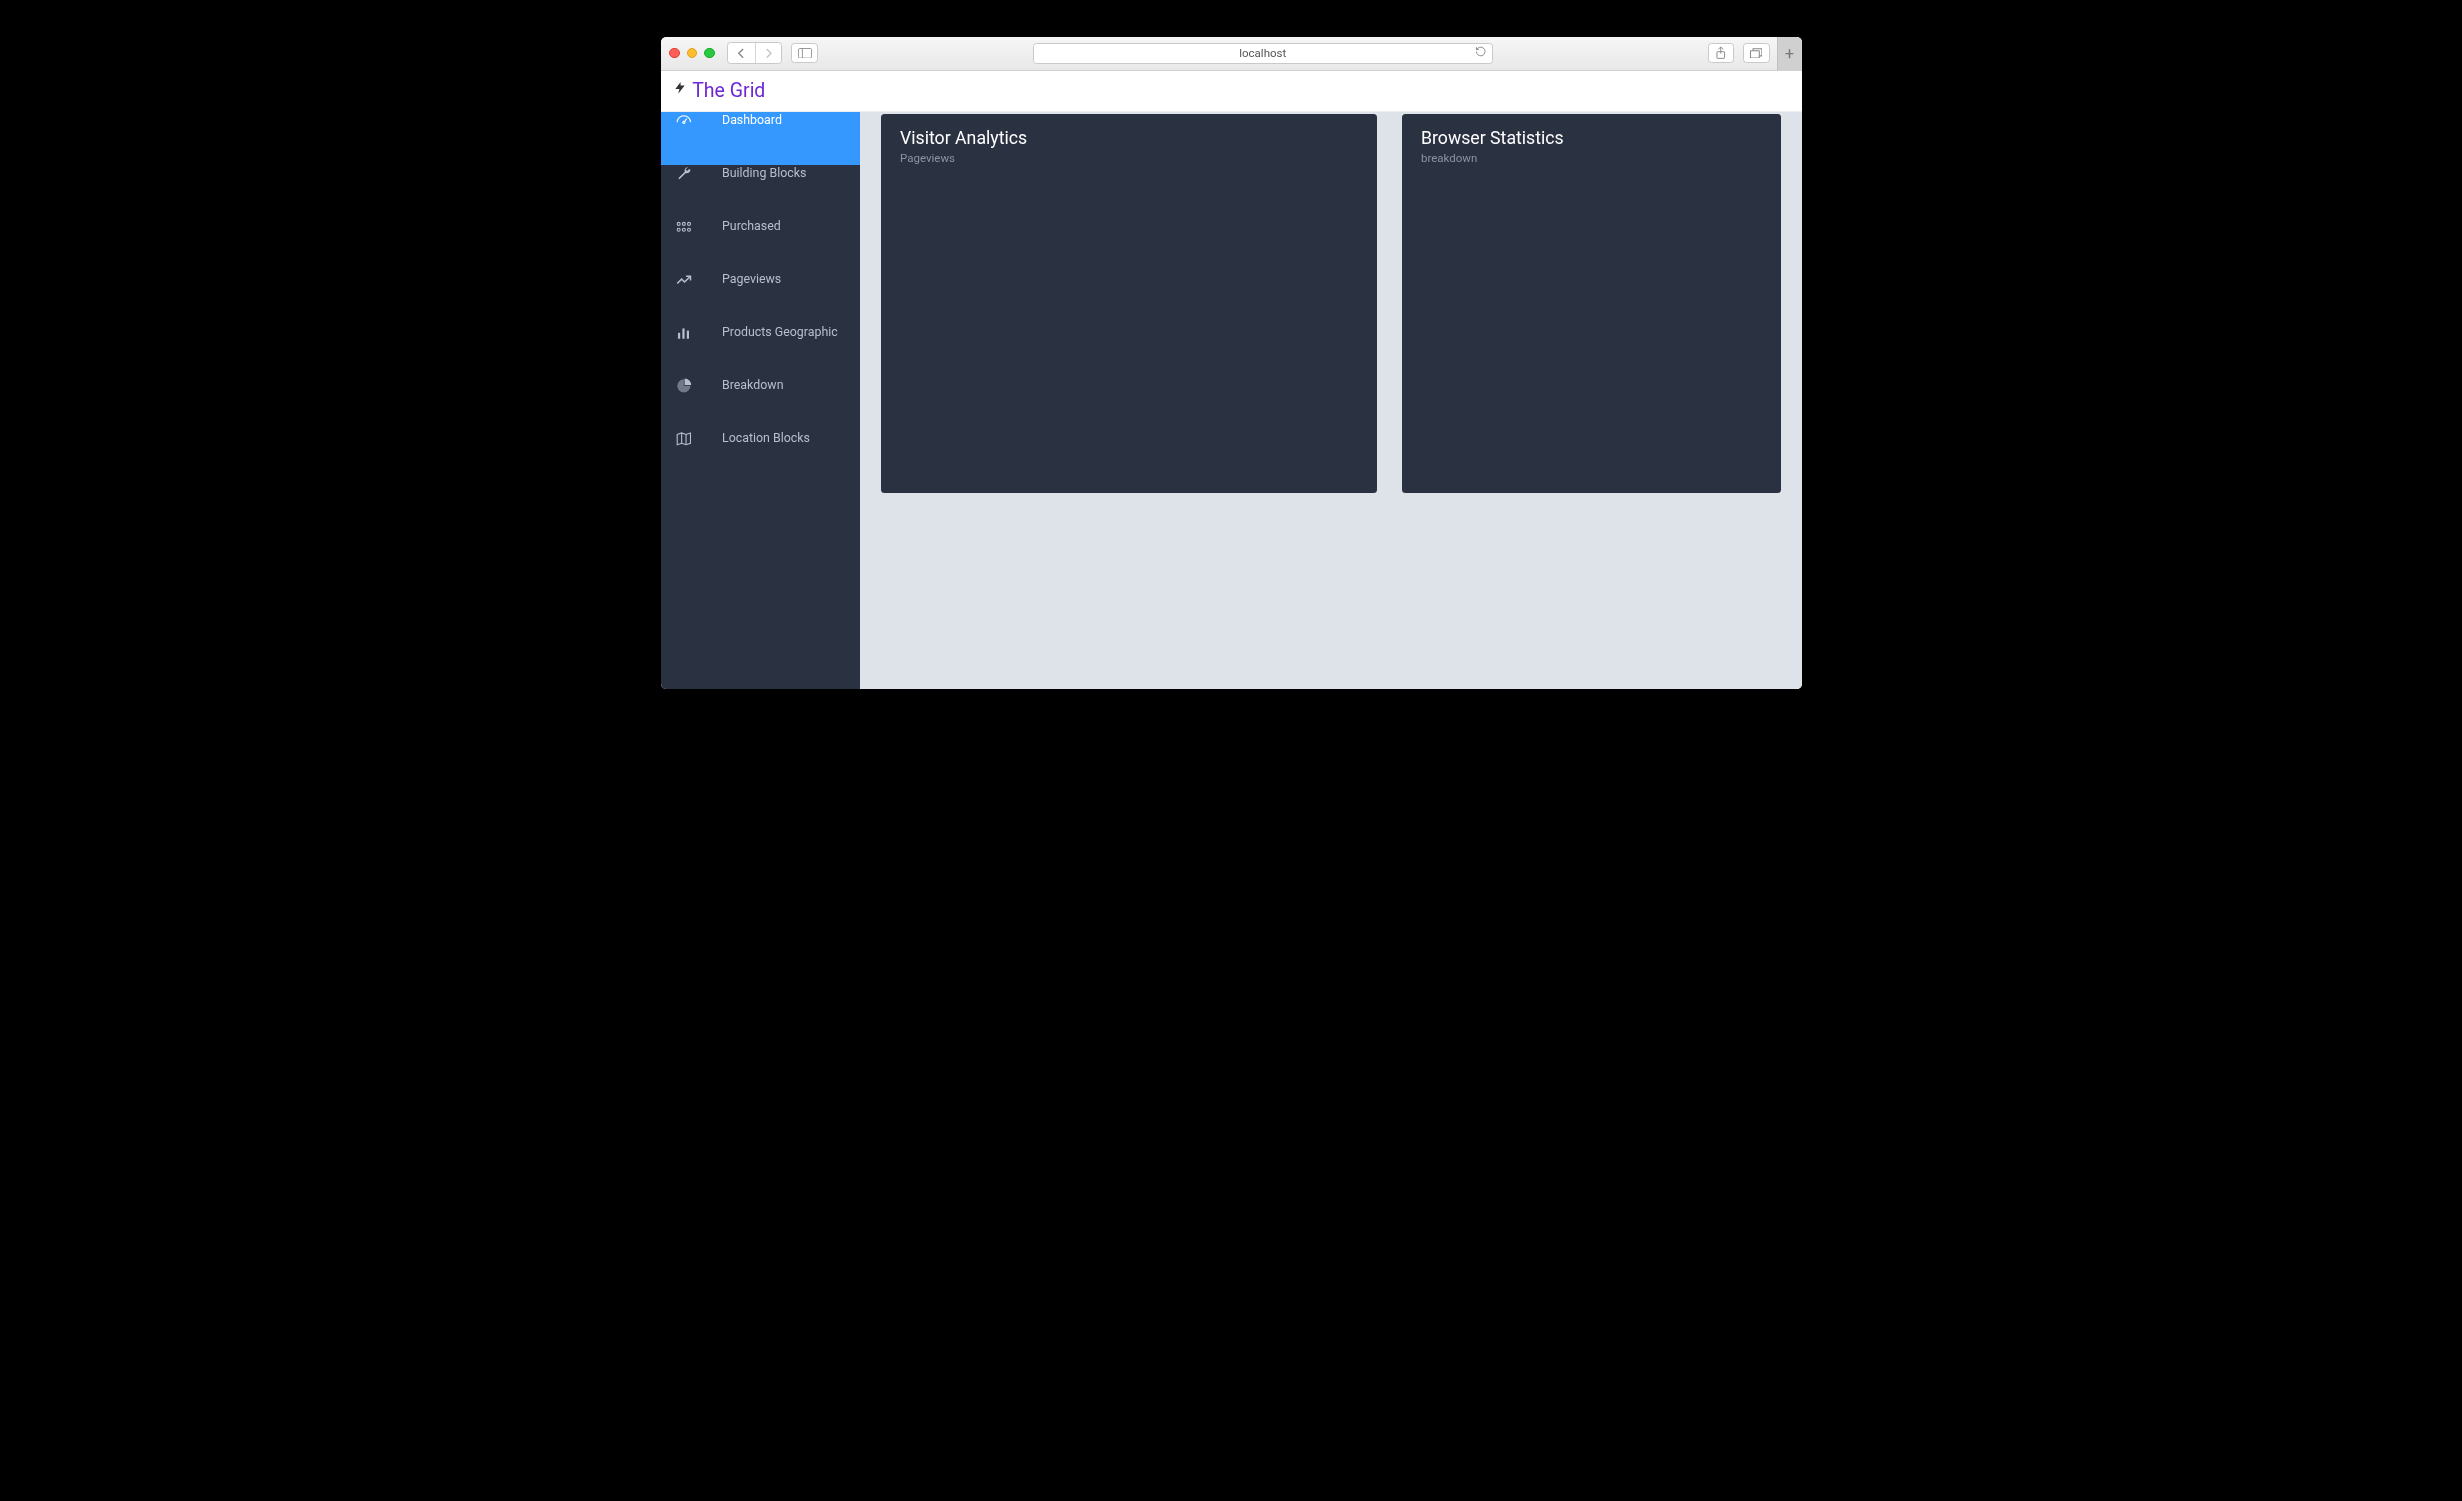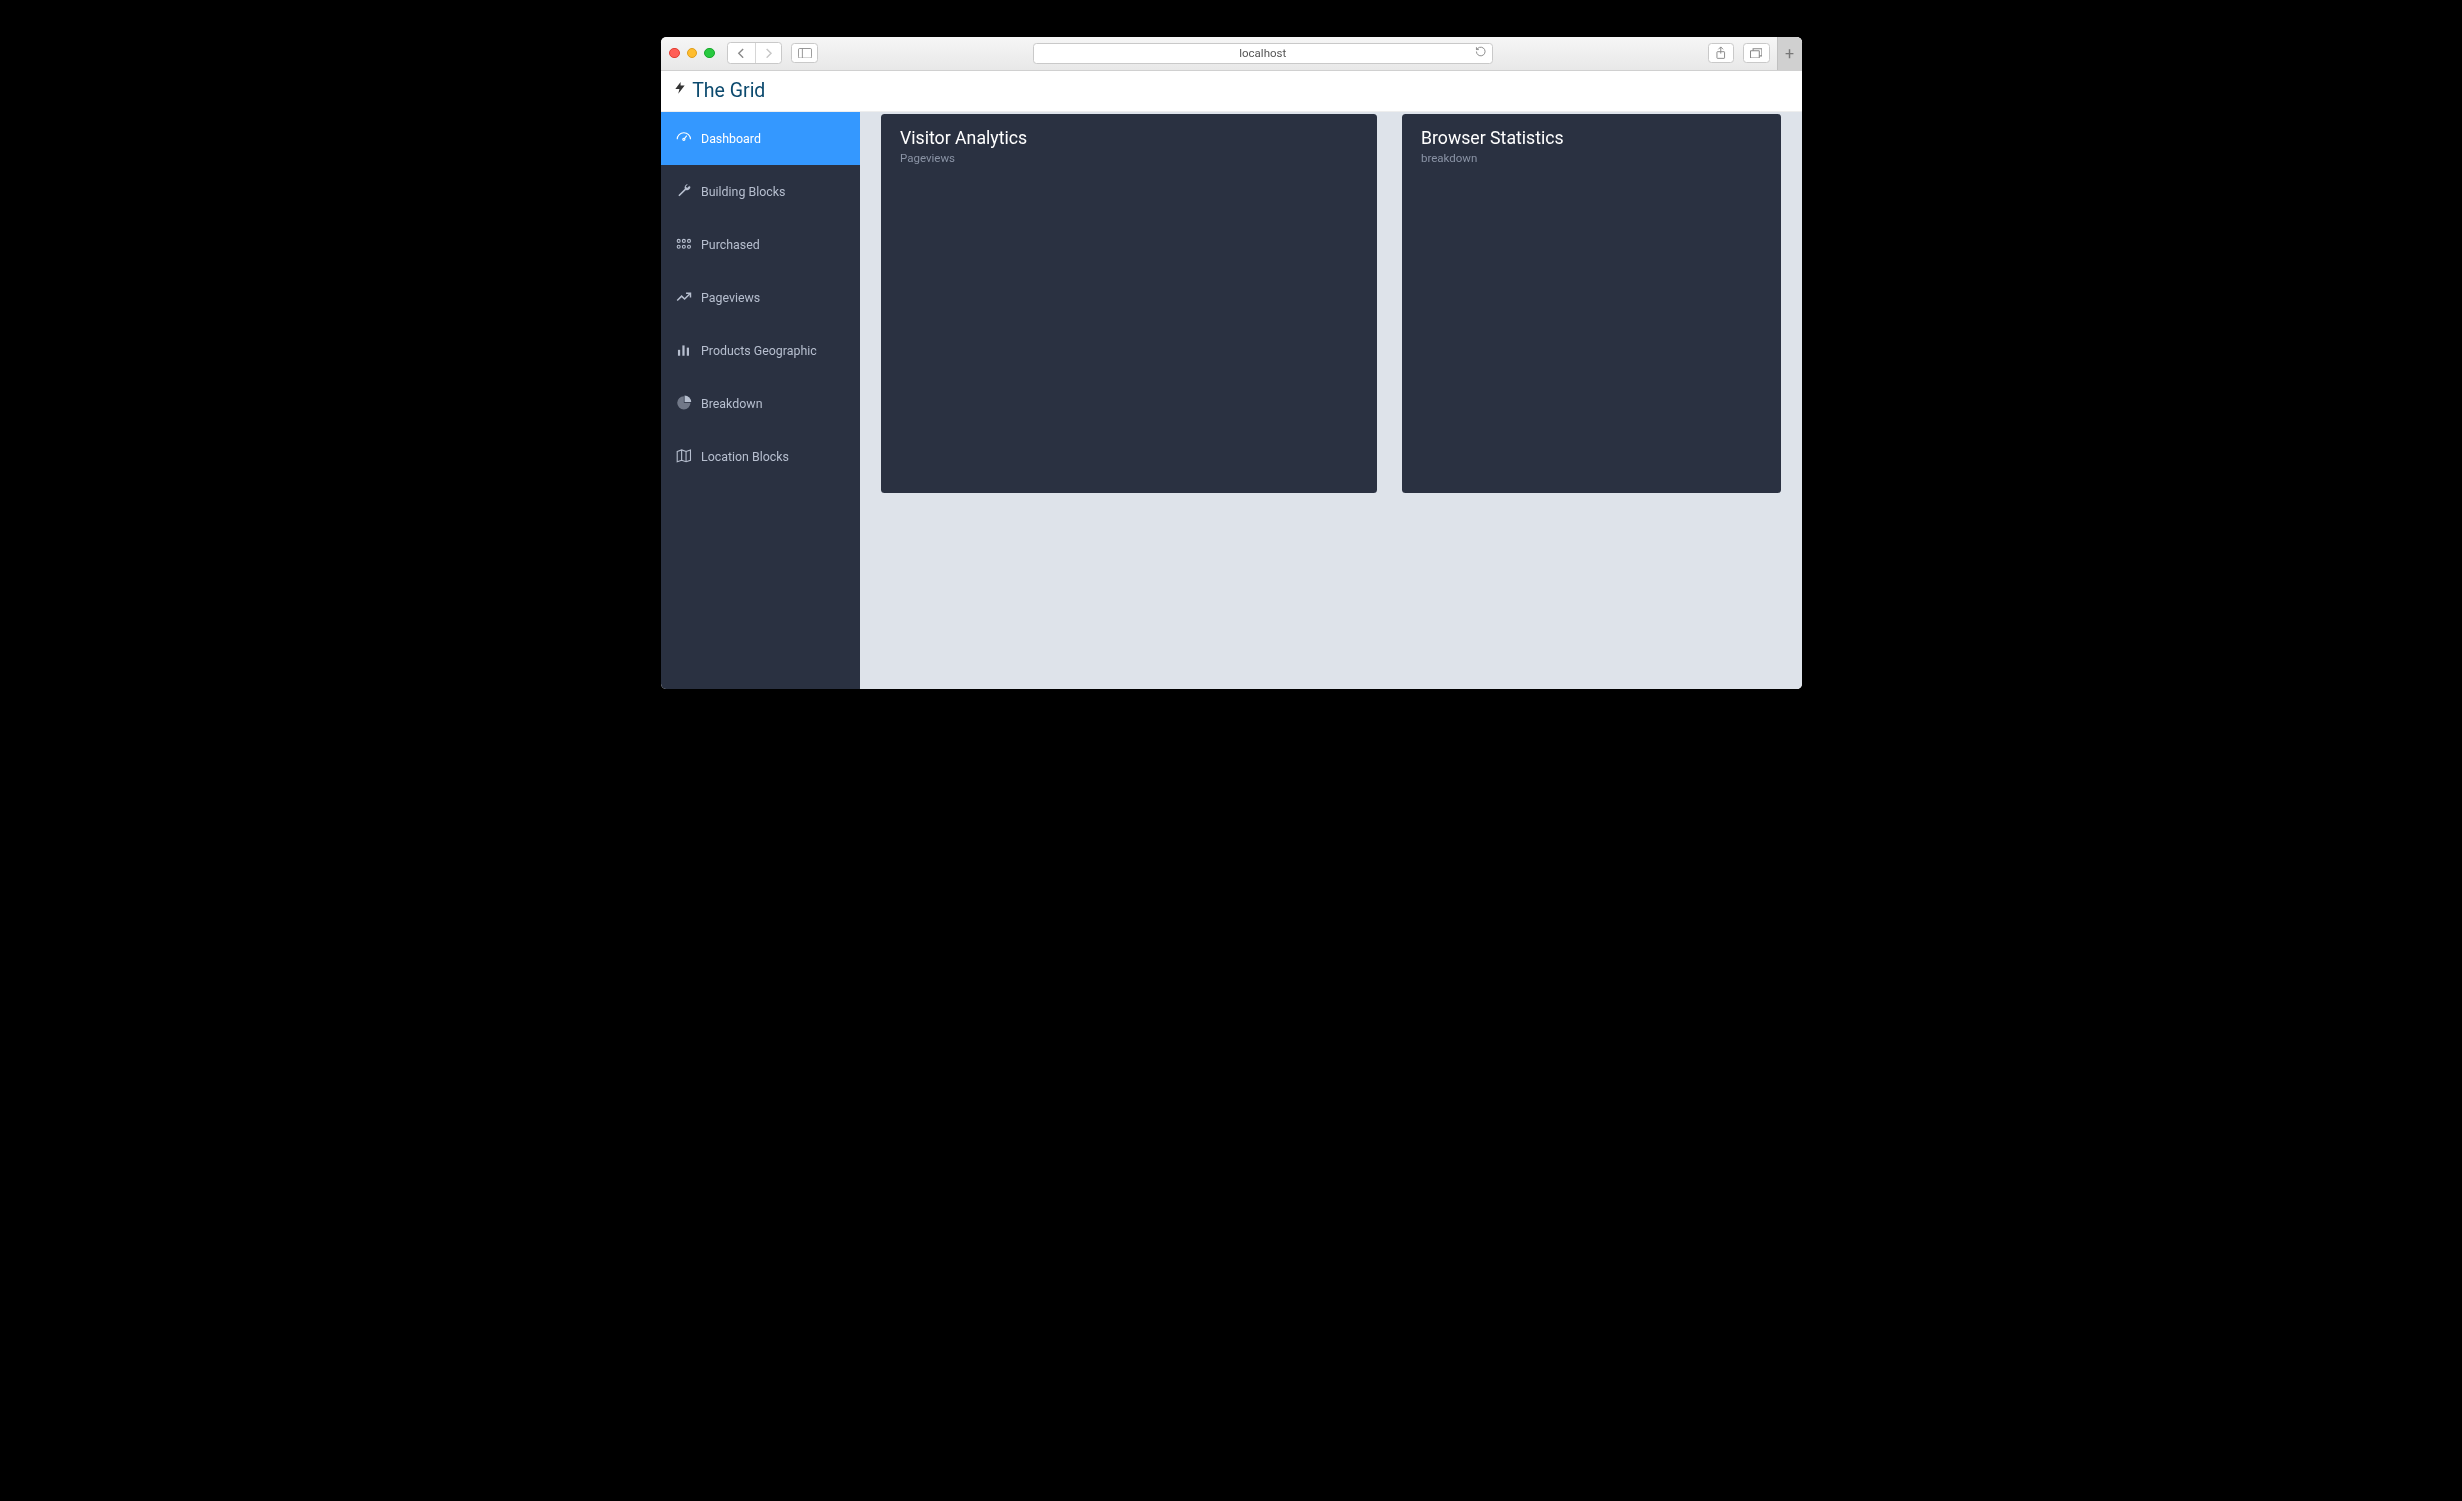--- a/index.html
+++ b/index.html
@@ -76,33 +76,33 @@
     justify-content:center; color:#777; margin-left:7px; margin-right:-8.8px;
     font-size:16px;
   }
 
   
   .app-header {
     height:41px; background:#fff; display:flex; align-items:center;
     padding:0 12.4px; border-bottom:0.9px solid #eee;
   }
   .brand {
-    font-size:19.5px; font-weight:400; color:#0c4a6e; display:flex;
+    font-size:19.5px; font-weight:400; color:#6d28d9; display:flex;
     align-items:center; gap:5.3px;
   }
   .brand svg { width:14px; height:17.7px; }
 
   
   .layout { display:flex; height:577px; }
 
   .sidebar {
     width:199px; background:#2a3141; color:#b7bfcf; flex-shrink:0;
   }
   .side-item {
-    display:flex; align-items:center; gap:7px; height:53px;
+    display:flex; gap:28px; height:53px;
     padding:0 14px; font-size:12.4px; cursor:pointer;
   }
   .side-item.active { background:#3498ff; color:#fff; }
   .side-item .ic { width:19.5px; display:flex; justify-content:center; }
   .side-item svg { width:17.7px; height:17.7px; }
 
   .main {
     flex:1; background:#dee3ea; padding:2px 21px; overflow:auto;
   }
   .row { display:flex; gap:25px; margin-bottom:17.7px; }

